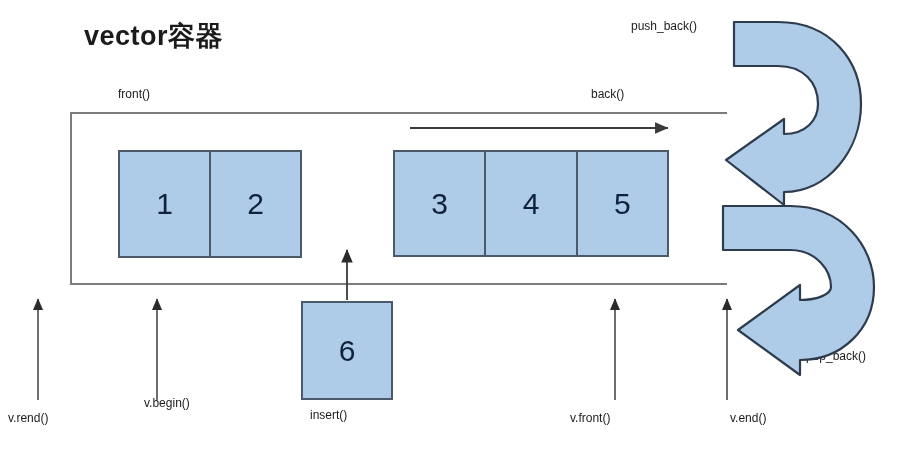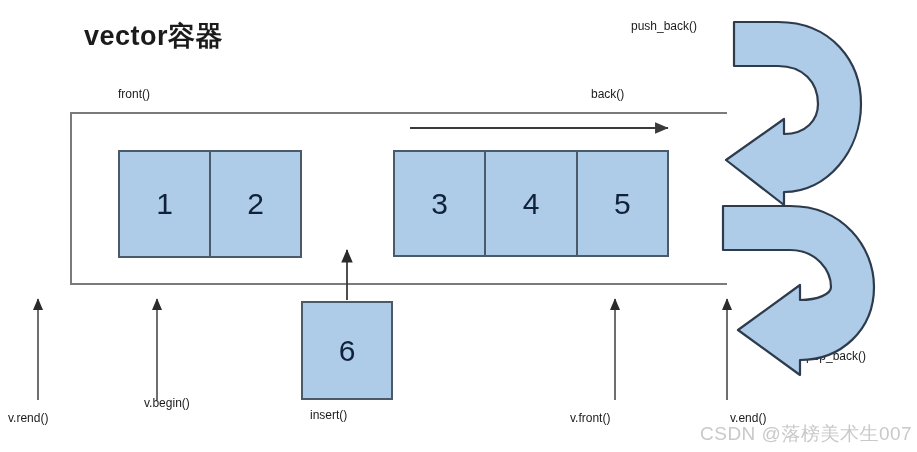--- a/index.html
+++ b/index.html
@@ -322,15 +322,14 @@
                L 738,330
                L 800,285
                L 800,300
                C 818,300 831,294 831,287
                C 831,271 817,250 790,250
                L 723,250
                Z" fill="#aecbe8" stroke="#2d3b4d" stroke-width="2.2" stroke-linejoin="round"></path>
     </g>
   </svg>
 
-  <div class="watermark">CSDN @落榜美术生007</div>
 
 </div>
 
 </body></html>

